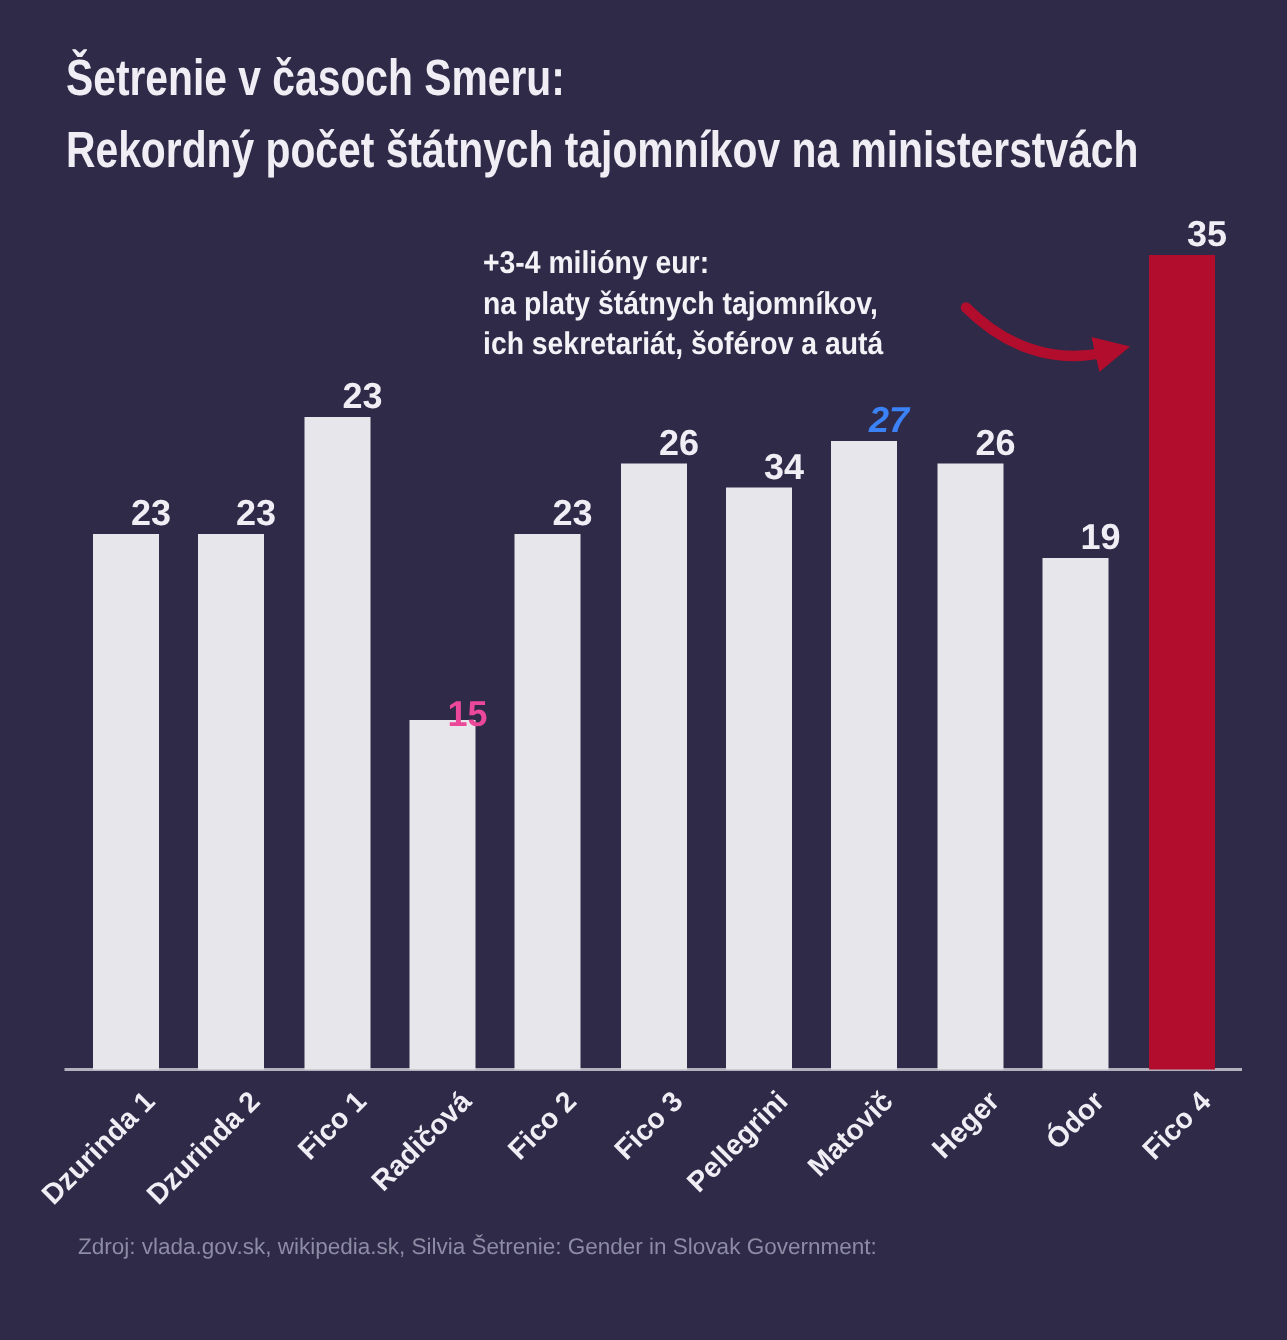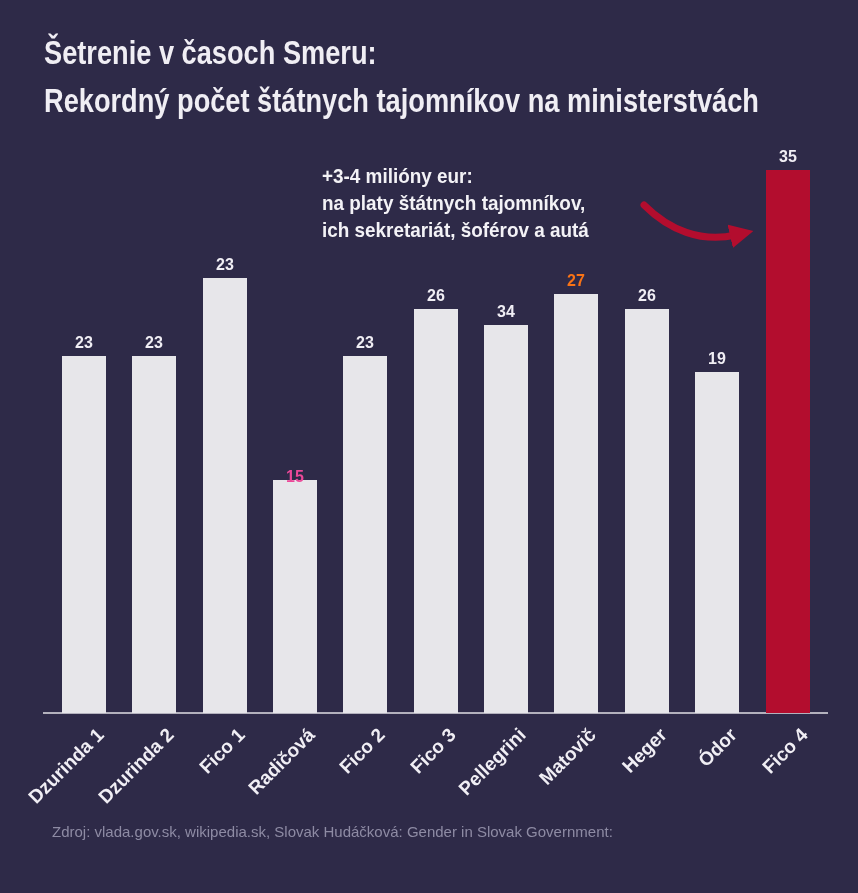--- a/index.html
+++ b/index.html
@@ -53,23 +53,23 @@
     top: 0;
     width: 858px;
     height: 893px;
   }
   .bar {
     position: absolute;
   }
   .val-label {
     position: absolute;
     width: 60px;
-    text-align: center;
+    text-align: right;
     color: #f0eef4;
-    font-size: 16px;
+    font-size: 24px;
     font-weight: bold;
     line-height: 20px;
   }
   .x-label {
     position: absolute;
     white-space: nowrap;
     color: #f0eef4;
     font-size: 19px;
     font-weight: bold;
     transform: translateX(-100%) rotate(-45deg);
@@ -133,28 +133,28 @@
     <div class="bar" style="left: 343px; top: 356px; width: 44px; height: 357px; background: rgb(231, 230, 234);"></div>
     <div class="val-label" style="left: 335px; top: 333px; color: rgb(240, 238, 244);">23</div>
     <div class="x-label" style="left: 374px; top: 724px;">Fico 2</div>
     <div class="bar" style="left: 414px; top: 309px; width: 44px; height: 404px; background: rgb(231, 230, 234);"></div>
     <div class="val-label" style="left: 406px; top: 286px; color: rgb(240, 238, 244);">26</div>
     <div class="x-label" style="left: 445px; top: 724px;">Fico 3</div>
     <div class="bar" style="left: 484px; top: 325px; width: 44px; height: 388px; background: rgb(231, 230, 234);"></div>
     <div class="val-label" style="left: 476px; top: 302px; color: rgb(240, 238, 244);">34</div>
     <div class="x-label" style="left: 515px; top: 724px;">Pellegrini</div>
     <div class="bar" style="left: 554px; top: 294px; width: 44px; height: 419px; background: rgb(231, 230, 234);"></div>
-    <div class="val-label" style="left: 546px; top: 271px; color: #f97316;">27</div>
+    <div class="val-label" style="left: 546px; top: 271px; color: #3b82f6; font-style: italic;">27</div>
     <div class="x-label" style="left: 585px; top: 724px;">Matovič</div>
     <div class="bar" style="left: 625px; top: 309px; width: 44px; height: 404px; background: rgb(231, 230, 234);"></div>
     <div class="val-label" style="left: 617px; top: 286px; color: rgb(240, 238, 244);">26</div>
     <div class="x-label" style="left: 656px; top: 724px;">Heger</div>
     <div class="bar" style="left: 695px; top: 372px; width: 44px; height: 341px; background: rgb(231, 230, 234);"></div>
     <div class="val-label" style="left: 687px; top: 349px; color: rgb(240, 238, 244);">19</div>
     <div class="x-label" style="left: 726px; top: 724px;">Ódor</div>
     <div class="bar" style="left: 766px; top: 170px; width: 44px; height: 543px; background: rgb(179, 13, 46);"></div>
     <div class="val-label" style="left: 758px; top: 147px; color: rgb(240, 238, 244);">35</div>
     <div class="x-label" style="left: 797px; top: 724px;">Fico 4</div>
   </div>
 
 <div class="source-block">
-  <div>Zdroj: vlada.gov.sk, wikipedia.sk, Slovak Hudáčková: Gender in Slovak Government:</div>
+  <div>Zdroj: vlada.gov.sk, wikipedia.sk, Silvia Šetrenie: Gender in Slovak Government:</div>
 </div>
 
 </body></html>

